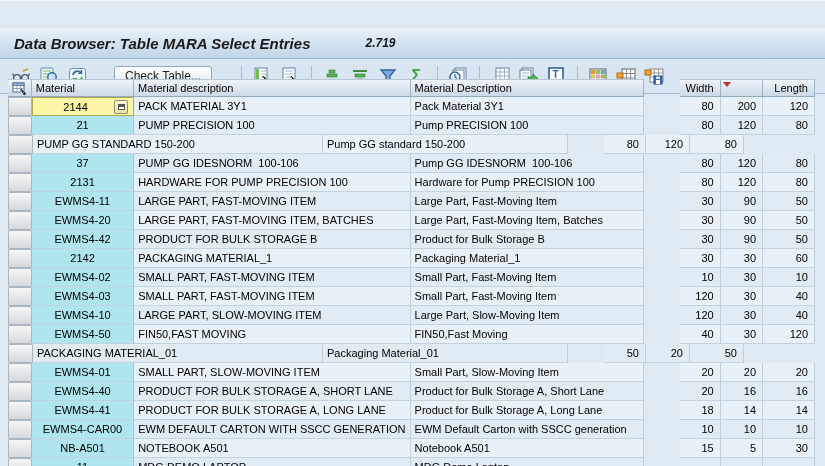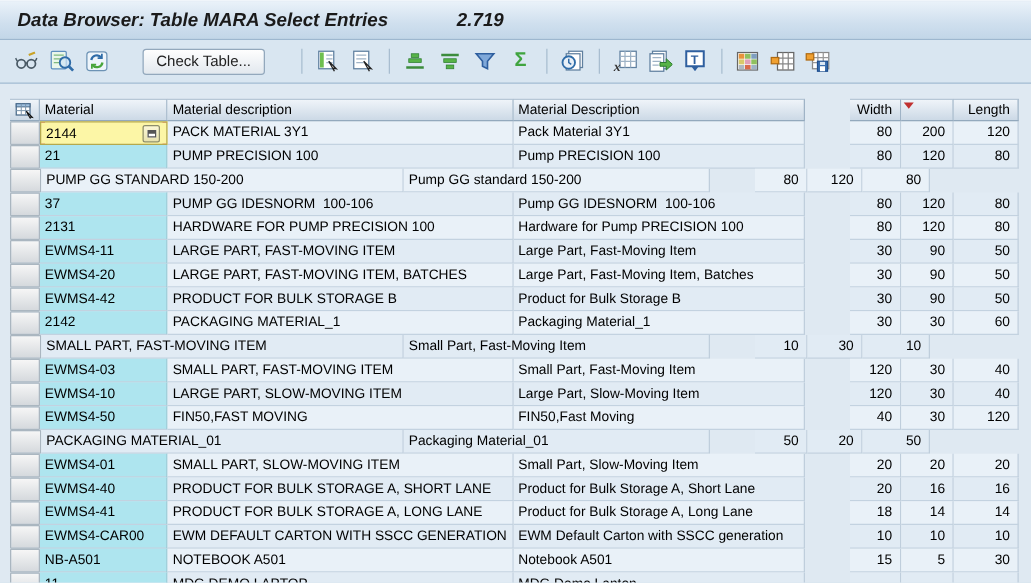--- a/index.html
+++ b/index.html
@@ -4,23 +4,23 @@
 <style>
   * { margin:0; padding:0; box-sizing:border-box; }
   html,body { width:825px; }
   body { font-family:"Liberation Sans", sans-serif; background:#cfdfec; }
   #screen { position:relative; width:825px; height:466px; overflow:hidden;
             background:#dfe9f2; border-top:1px solid #f0f5fa; }
 
   
   .titlebar { height:31px; display:flex; align-items:center;
     background:linear-gradient(#eaf2f9, #cfdfee 60%, #c2d6e8);
-    border-bottom:1px solid #9db7cf; padding-left:14px; }
+    border-bottom:1px solid #9db7cf; padding-left:14px;margin-top:27px; }
   .titlebar .title { font-size:15px; font-weight:bold; font-style:italic; color:#1a1a1a; }
-  .titlebar .hits  { font-size:15px; font-weight:bold; font-style:italic; color:#1a1a1a; margin-left:55px; }
+  .titlebar .hits  { font-size:12px; font-weight:bold; font-style:italic; color:#1a1a1a; margin-left:55px; }
 
   
   .toolbar { height:35px; display:flex; align-items:center; gap:5px;
     background:#d9e6f1; border-bottom:1px solid #a3bcd2; padding-left:10px; }
   .tbi { width:23px; height:23px; display:flex; align-items:center; justify-content:center;
          border:1px solid transparent; border-radius:2px; }
   .tb-sep { width:1px; height:20px; background:#a8bdd0; margin:0 4px; }
   .check-btn { font-size:12px; color:#222; padding:2px 10px 3px 10px; margin:0 20px;
     background:linear-gradient(#fefefe,#e2e8ee); border:1px solid #93a8bc; border-radius:3px; }
   .sigma { font-size:16px; font-weight:bold; color:#3fa43f; line-height:1; }
@@ -37,21 +37,21 @@
   .c-sel { width:25px; padding:0; }
   .c-mat { width:107px; }
   .c-d1  { width:290px; }
   .c-d2  { width:245px; }
   .c-w   { width:42px;margin-left:36px; }
   .c-h   { width:44px; }
   .c-len { width:54px; }
   .num   { text-align:right; padding-right:6px; }
   .r-odd .cell  { background:#e9f1f8; }
   .r-even .cell { background:#e1ebf4; }
-  .trow .c-mat { background:#aee5ef !important; border-right:1px solid #9cc9d5; }
+  .trow .c-mat { background:#aee5ef !important; border-right:1px solid #9cc9d5;text-align:center; }
   .trow .c-sel { background:linear-gradient(#f6f6f6,#d5d9dd) !important;
     border:1px solid #aab6c0; border-radius:1px; }
   .thead .c-sel { display:flex; align-items:center; justify-content:center; }
 
   
   .c-mat.sel { background:#fcf6a6 !important; border:1px solid #b5a94e; position:relative;
                display:flex; align-items:center; }
   .c-mat.sel .mat-text { flex:1; }
   .mc-btn { width:14px; height:14px; margin-right:1px; flex:0 0 auto;
     background:linear-gradient(#fbf8d8,#e8e2ae); border:1px solid #8d8d6d; border-radius:2px;
@@ -328,20 +328,21 @@
     <div class="cell c-sel"></div>
     <div class="cell c-mat">2142</div>
     <div class="cell c-d1">PACKAGING MATERIAL_1</div>
     <div class="cell c-d2">Packaging Material_1</div>
     <div class="cell c-w num">30</div>
     <div class="cell c-h num">30</div>
     <div class="cell c-len num">60</div>
   </div>
         <div class="trow r-even">
     <div class="cell c-sel"></div>
+    <div class="cell c-mat">EWMS4-02</div>
     <div class="cell c-d1">SMALL PART, FAST-MOVING ITEM</div>
     <div class="cell c-d2">Small Part, Fast-Moving Item</div>
     <div class="cell c-w num">10</div>
     <div class="cell c-h num">30</div>
     <div class="cell c-len num">10</div>
   </div>
         <div class="trow r-odd">
     <div class="cell c-sel"></div>
     <div class="cell c-mat">EWMS4-03</div>
     <div class="cell c-d1">SMALL PART, FAST-MOVING ITEM</div>

